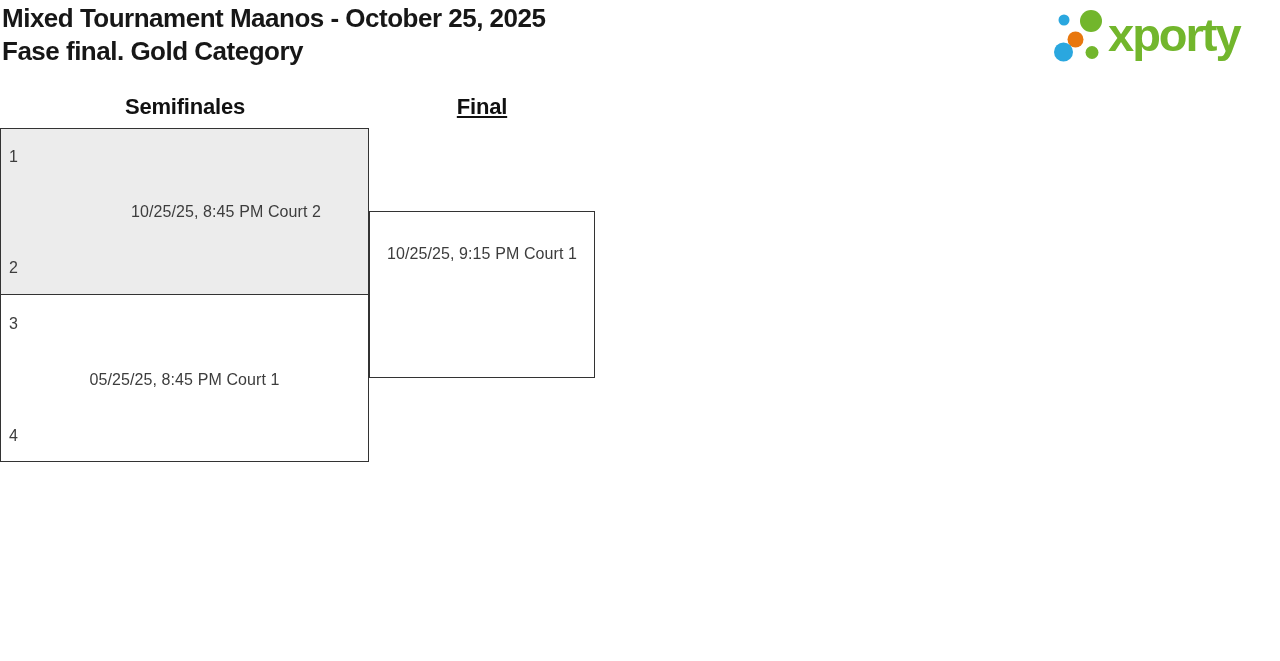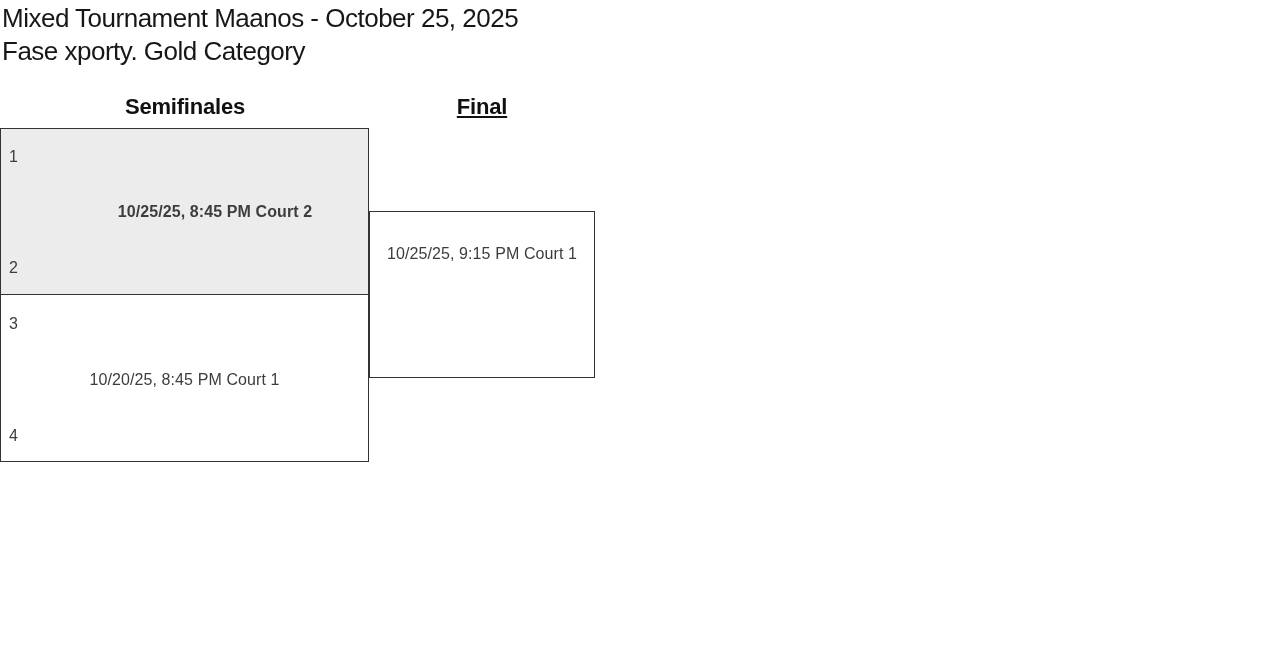--- a/index.html
+++ b/index.html
@@ -7,21 +7,21 @@
     width: 1280px; height: 661px;
     background: #ffffff;
     font-family: "Liberation Sans", sans-serif;
     overflow: hidden;
   }
   .stage { position: relative; width: 1280px; height: 661px; }
 
   
   .page-title {
     position: absolute; left: 2px; top: 2px;
-    font-size: 26px; line-height: 33px; font-weight: 400;
+    font-size: 26px; line-height: 33px; font-weight: 700;
     letter-spacing: -0.5px; color: #171717; white-space: nowrap;
   }
   .logo {
     position: absolute; left: 1048px; top: 0; width: 232px; height: 70px;
   }
 
   
   .round-header {
     position: absolute; top: 97px; height: 20px;
     font-size: 22px; line-height: 20px; font-weight: 700;
@@ -45,46 +45,58 @@
   }
   .seed.s1 { top: 148px; }
   .seed.s2 { top: 259px; }
   .seed.s3 { top: 315px; }
   .seed.s4 { top: 427px; }
 
   .match-info {
     position: absolute; font-size: 16px; line-height: 20px;
     color: #3d3d3d; text-align: center; letter-spacing: 0.1px; white-space: nowrap;
   }
-  .match-info.m1 { left: 1px; width: 428px; top: 202px; font-weight: bold; }
+  .match-info.m1 { left: 12px; width: 428px; top: 202px; }
   .match-info.m2 { left: 0; width: 369px; top: 370px; }
   .match-info.mf { left: 369px; width: 226px; top: 244px; }
 </style>
 </head>
 <body>
 
 <div class="stage">
 
   <div class="page-title">
     <div>Mixed Tournament Maanos - October 25, 2025</div>
-    <div>Fase xporty. Gold Category</div>
+    <div>Fase final. Gold Category</div>
   </div>
 
+  <div class="logo">
+    <svg width="232" height="70" viewBox="0 0 232 70" xmlns="http://www.w3.org/2000/svg">
+      <g>
+        <circle cx="16" cy="20" r="5.5" fill="#2aa7df"></circle>
+        <circle cx="43" cy="21" r="11" fill="#72b62c"></circle>
+        <circle cx="27.5" cy="39.5" r="8" fill="#e8770e"></circle>
+        <circle cx="15.5" cy="52" r="9.5" fill="#2aa7df"></circle>
+        <circle cx="44" cy="52.5" r="6.5" fill="#72b62c"></circle>
+      </g>
+      <text x="60" y="51" font-family="Liberation Sans, sans-serif" font-size="47" font-weight="bold" letter-spacing="-2" fill="#72b62c">xporty</text>
+    </svg>
+  </div>
 
   <div class="round-header semis">Semifinales</div>
   <div class="round-header final">Final</div>
 
   <div class="match-box sf1"></div>
 
   <div class="match-box sf2"></div>
 
   <div class="match-box final-box"></div>
 
   <div class="seed s1">1</div>
   <div class="seed s2">2</div>
   <div class="seed s3">3</div>
   <div class="seed s4">4</div>
 
   <div class="match-info m1">10/25/25, 8:45 PM Court 2</div>
-  <div class="match-info m2">10/20/25, 8:45 PM Court 1</div>
+  <div class="match-info m2">05/25/25, 8:45 PM Court 1</div>
   <div class="match-info mf">10/25/25, 9:15 PM Court 1</div>
 
 </div>
 
 </body></html>

